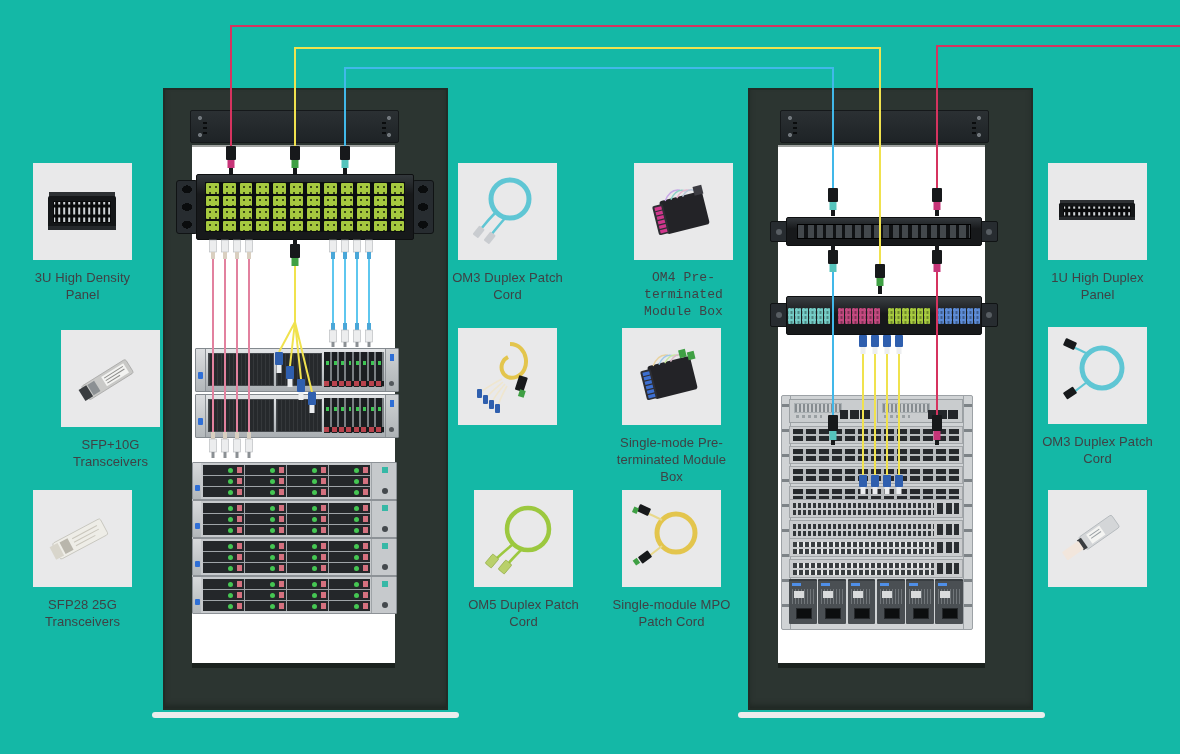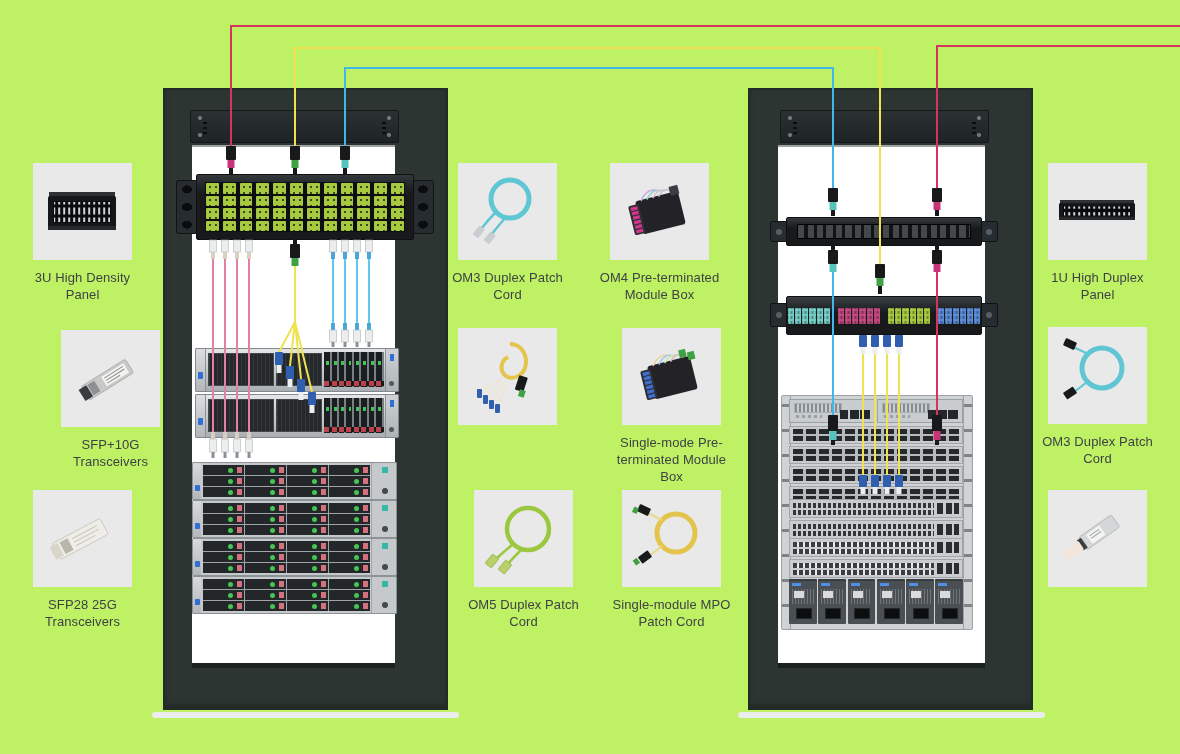--- a/index.html
+++ b/index.html
@@ -1,16 +1,16 @@
 <!DOCTYPE html>
 <html><head>
 <meta charset="utf-8">
 <style>
   html,body{margin:0;padding:0;background:#ffffff;}
-  #canvas{position:relative;width:1180px;height:754px;background:#bef264;overflow:hidden;
+  #canvas{position:relative;width:1180px;height:754px;background:#14b8a6;overflow:hidden;
           font-family:"Liberation Sans", sans-serif;}
   i{display:block;position:absolute;}
 
   
   .rack{position:absolute;background:#2c3531;box-shadow:inset 0 0 0 2px #222b26, inset 0 -4px 6px #1d2521;}
   .rack-inner{position:absolute;background:#ffffff;box-shadow:inset 0 2px 0 #12181466;}
   .rack-base{position:absolute;background:#1b221e;}
   .rack-shadow{position:absolute;background:#ebecec;border-radius:3px;}
 
   
@@ -742,21 +742,21 @@
       <svg width="90" height="90" viewBox="0 0 90 90">
         <circle cx="50" cy="36" r="21" fill="none" stroke="#9cc83f" stroke-width="4.5"></circle>
         <path d="M35,51 C28,57 23,61 18,66 M44,56 C38,62 33,67 29,72" fill="none" stroke="#9cc83f" stroke-width="2.5"></path>
         <rect x="10" y="62" width="8" height="12" rx="1" fill="#b9d06a" stroke="#8aa53c" stroke-width="0.6" transform="rotate(40 14 68)"></rect>
         <rect x="23" y="68" width="8" height="12" rx="1" fill="#b9d06a" stroke="#8aa53c" stroke-width="0.6" transform="rotate(40 27 74)"></rect>
       </svg>
     </div>
     <div class="card-label">OM5 Duplex Patch Cord</div>
   </div>
 
-  <div class="card" style="left:610px;top:163px;">
+  <div class="card" style="left:634px;top:163px;font-family:Liberation Mono, monospace;">
     <div class="card-img">
       <svg width="90" height="90" viewBox="0 0 90 90">
         <g transform="rotate(-14 45 45)">
           <rect x="24" y="30" width="44" height="34" rx="3" fill="#232327"></rect>
           <rect x="16" y="33" width="11" height="30" rx="2" fill="#2e2e33"></rect>
           <g fill="#d0368c">
               <rect x="18" y="35" width="7" height="3.4"></rect>
               <rect x="18" y="39.6" width="7" height="3.4"></rect>
               <rect x="18" y="44.2" width="7" height="3.4"></rect>
               <rect x="18" y="48.8" width="7" height="3.4"></rect>

